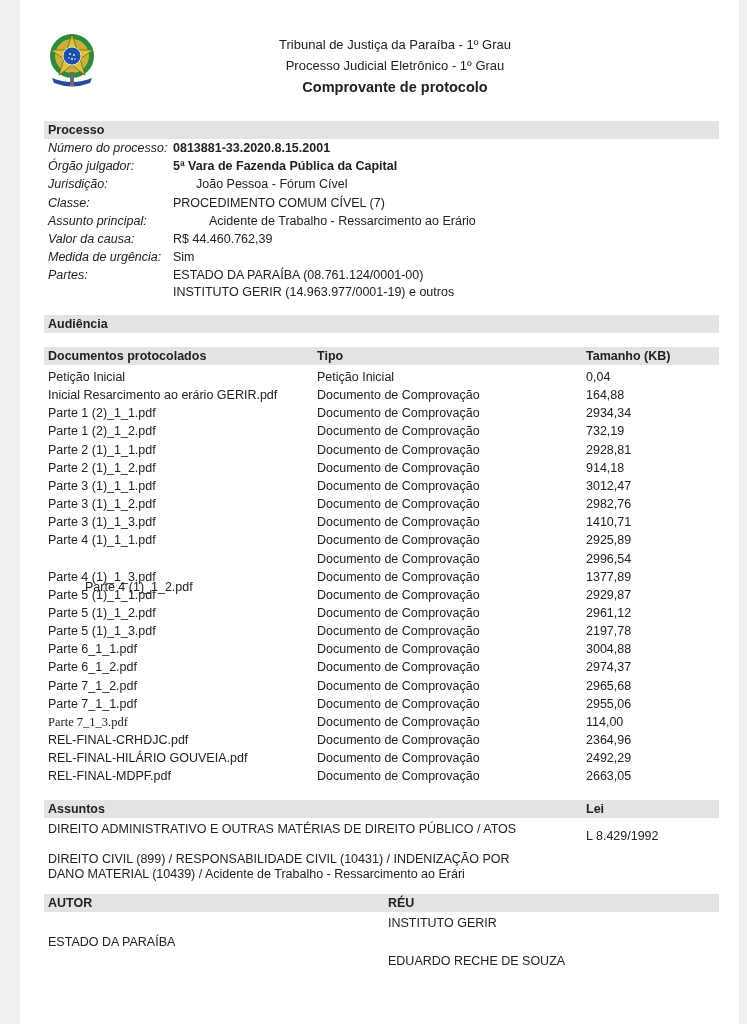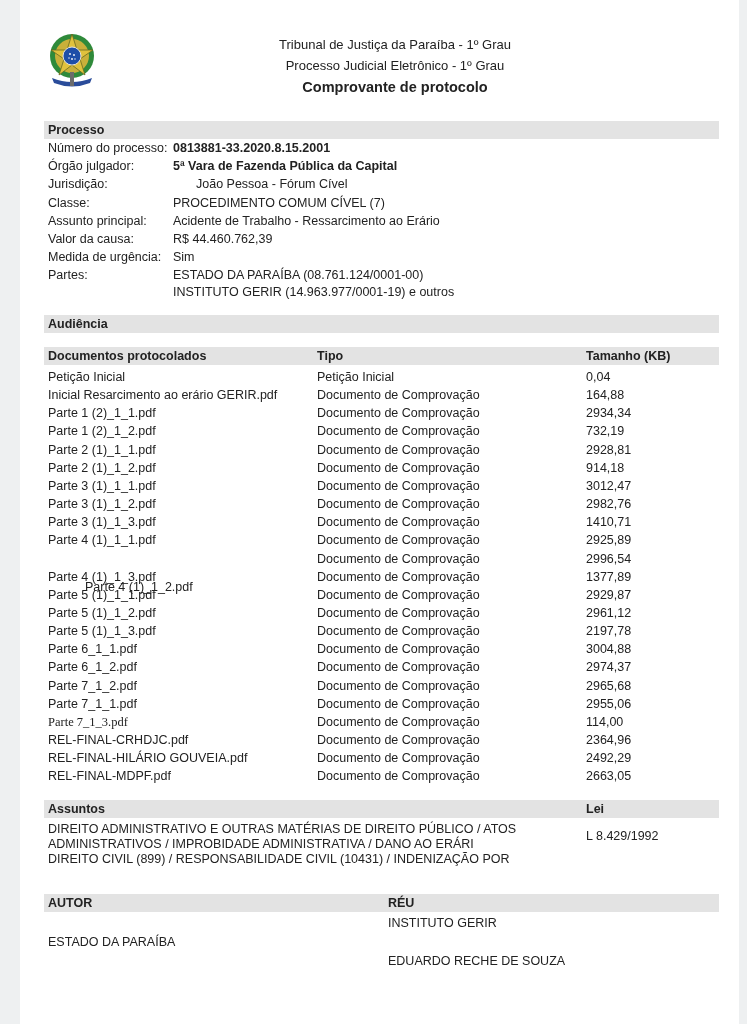--- a/index.html
+++ b/index.html
@@ -17,21 +17,21 @@
     .hdr { position: absolute; left: 160px; width: 430px; text-align: center; font-size: 13px; }
     .hdr1 { top: 37px; }
     .hdr2 { top: 58px; }
     .hdr3 { top: 79px; font-size: 14.5px; font-weight: bold; }
     .bar {
       position: absolute; left: 24px; width: 675px; height: 18px;
       background: #e3e3e3; font-size: 12.5px; font-weight: bold; line-height: 18px;
       padding-left: 4px; box-sizing: border-box;
     }
     .row { position: absolute; font-size: 12.5px; line-height: 18px; white-space: nowrap; }
-    .lbl { left: 28px; }
+    .lbl { left: 28px; font-style: italic; }
     .val { left: 153px; }
     .bold { font-weight: bold; }
     .c1 { left: 28px; }
     .c2 { left: 297px; }
     .c3 { left: 566px; }
     .bar span { position: absolute; top: 0; }
   </style>
 </head>
 <body>
 
@@ -59,21 +59,21 @@
   <div id="proc-fields">
       <div class="row lbl" style="top: 139px;">Número do processo:</div>
       <div class="row val bold" style="top: 139px;">0813881-33.2020.8.15.2001</div>
       <div class="row lbl" style="top: 157.2px;">Órgão julgador:</div>
       <div class="row val bold" style="top: 157.2px;">5ª Vara de Fazenda Pública da Capital</div>
       <div class="row lbl" style="top: 175.4px;">Jurisdição:</div>
       <div class="row val" style="top: 175.4px; margin-left: 23px;">João Pessoa - Fórum Cível</div>
       <div class="row lbl" style="top: 193.6px;">Classe:</div>
       <div class="row val" style="top: 193.6px;">PROCEDIMENTO COMUM CÍVEL (7)</div>
       <div class="row lbl" style="top: 211.8px;">Assunto principal:</div>
-      <div class="row val" style="top: 211.8px;">Acidente de Trabalho - Ressarcimento ao Erário</div>
+      <div class="row val" style="top: 211.8px; margin-left: 36px;">Acidente de Trabalho - Ressarcimento ao Erário</div>
       <div class="row lbl" style="top: 230px;">Valor da causa:</div>
       <div class="row val" style="top: 230px;">R$ 44.460.762,39</div>
       <div class="row lbl" style="top: 248.2px;">Medida de urgência:</div>
       <div class="row val" style="top: 248.2px;">Sim</div>
       <div class="row lbl" style="top: 266.4px;">Partes:</div>
       <div class="row val" style="top: 266.4px;">ESTADO DA PARAÍBA (08.761.124/0001-00)</div>
     </div>
   <div class="row val" style="top:283px">INSTITUTO GERIR (14.963.977/0001-19) e outros</div>
 
   <div class="bar" style="top:347px">
@@ -153,23 +153,23 @@
       <div class="row c1" style="top: 767.3px;">REL-FINAL-MDPF.pdf</div>
       <div class="row c2" style="top: 767.3px;">Documento de Comprovação</div>
       <div class="row c3" style="top: 767.3px; text-align: center;">2663,05</div>
     </div>
 
   <div class="bar" style="top:800px">
     <span style="left:4px">Assuntos</span>
     <span style="left:542px">Lei</span>
   </div>
   <div class="row c1" style="top:820px">DIREITO ADMINISTRATIVO E OUTRAS MATÉRIAS DE DIREITO PÚBLICO / ATOS</div>
-  <div class="row c1" style="top:835px">ADMINISTRATIVOS / IMPROBIDADE ADMINISTRATIVA / DANO AO ERÁRI</div>
   <div class="row c3" style="top:827px">L 8.429/1992</div>
   <div class="row c1" style="top:850px">DIREITO CIVIL (899) / RESPONSABILIDADE CIVIL (10431) / INDENIZAÇÃO POR</div>
+  <div class="row c1" style="top:865px">DANO MATERIAL (10439) / Acidente de Trabalho - Ressarcimento ao Erári</div>
 
   <div class="bar" style="top:894px">
     <span style="left:4px">AUTOR</span>
     <span style="left:344px">RÉU</span>
   </div>
   <div class="row c1" style="top:933px">ESTADO DA PARAÍBA</div>
   <div class="row" style="left:368px;top:914px">INSTITUTO GERIR</div>
   <div class="row" style="left:368px;top:952px">EDUARDO RECHE DE SOUZA</div>
 </div>
 

